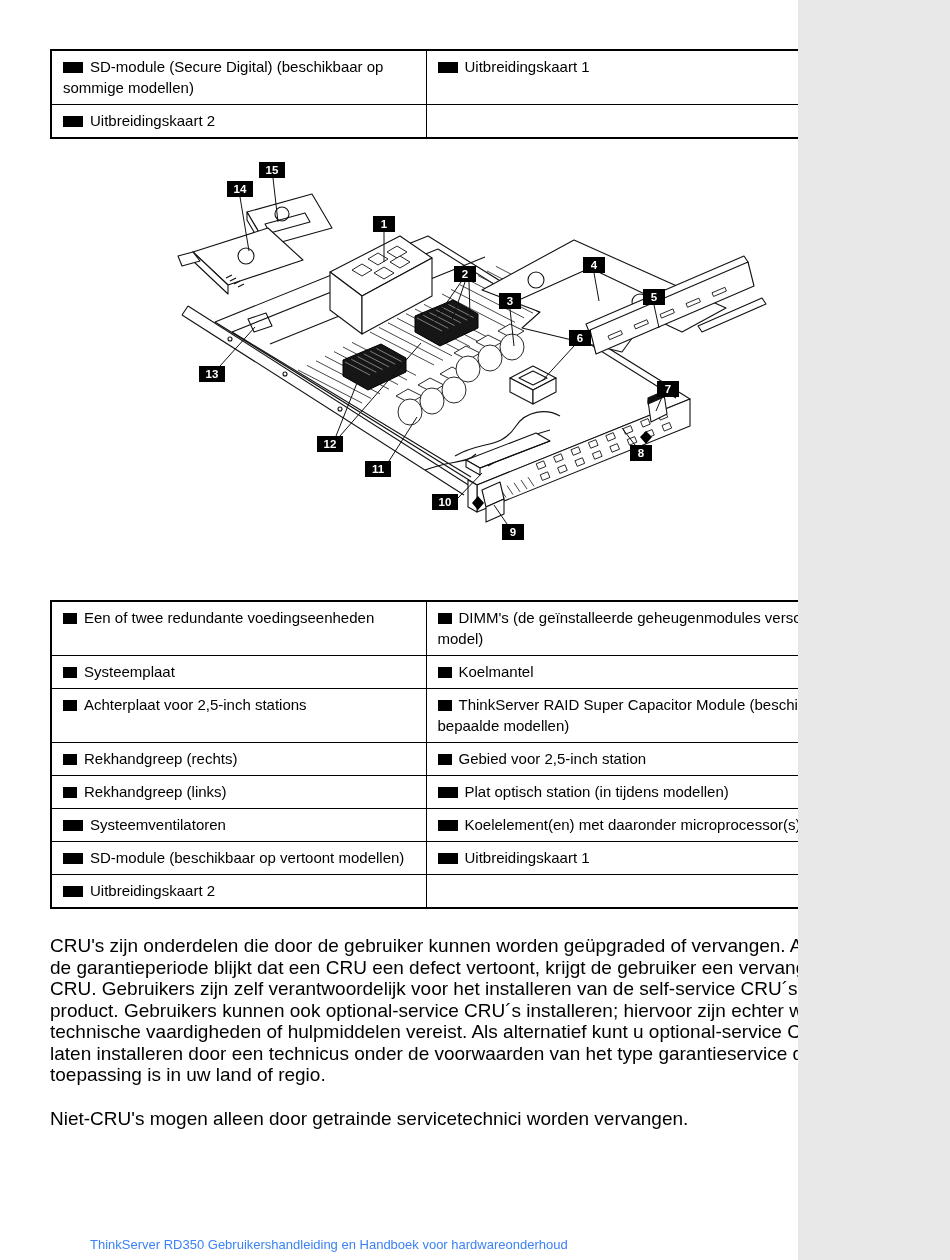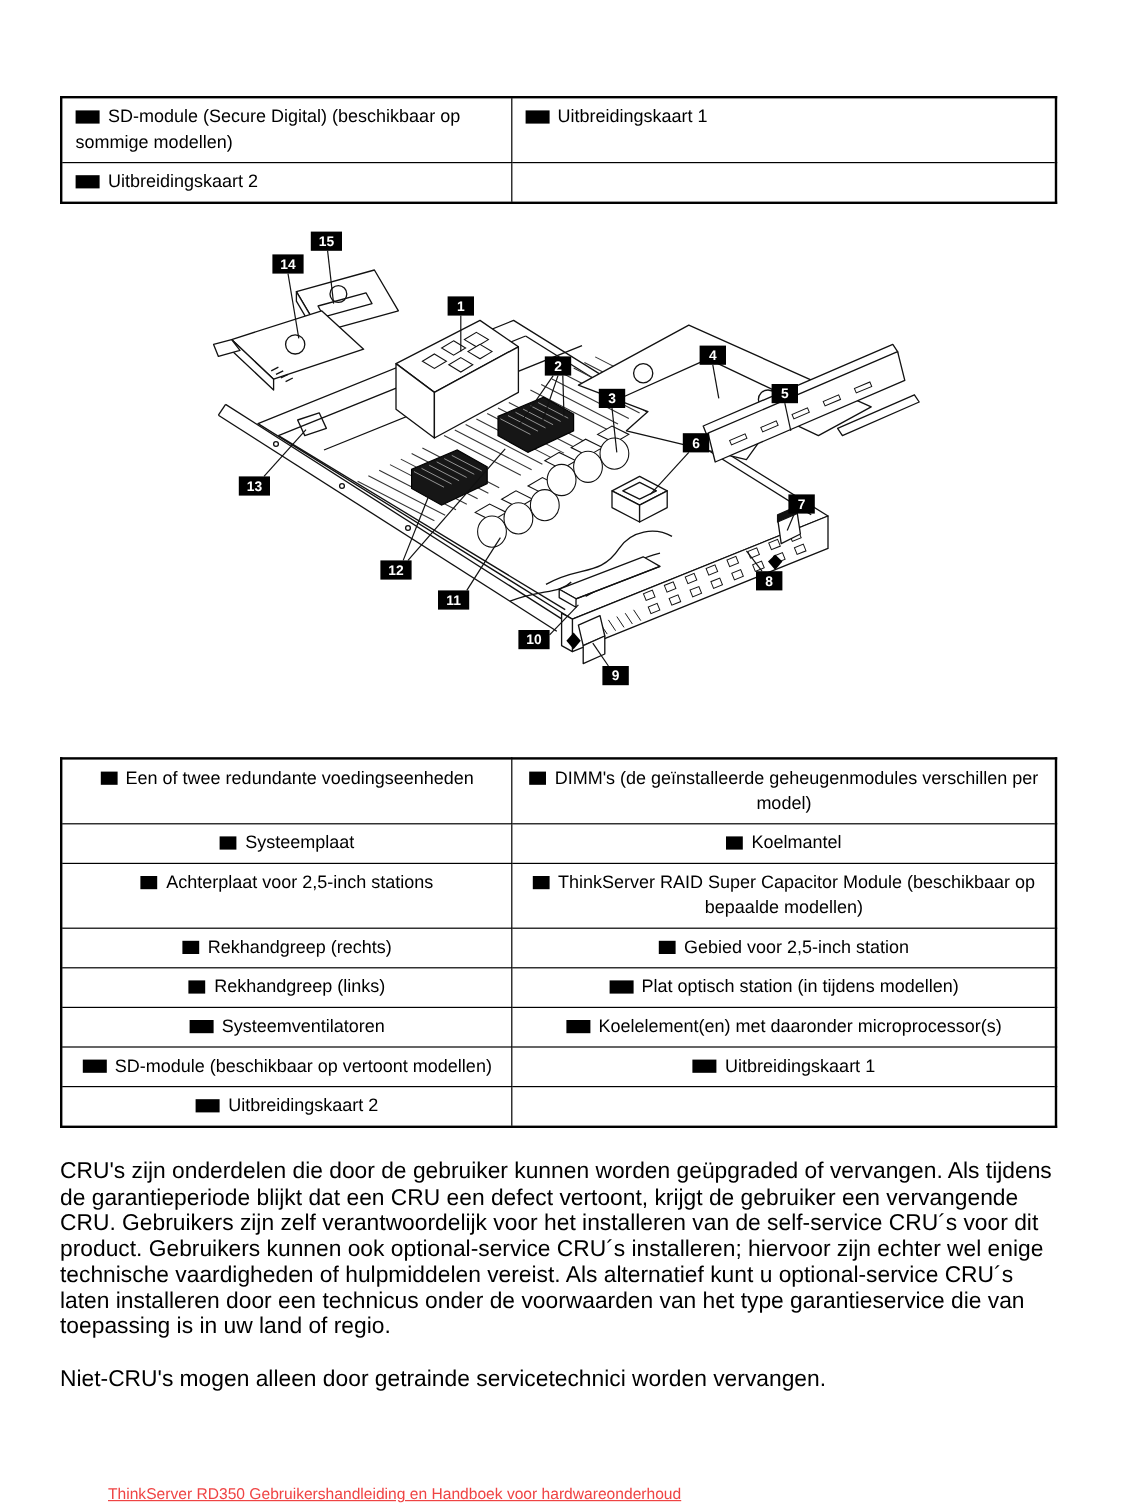--- a/index.html
+++ b/index.html
@@ -1,24 +1,24 @@
 <!DOCTYPE html>
 <html><head>
 <meta charset="utf-8">
 <style>
   html,body{margin:0;padding:0;background:#e8e8e8;}
   .page{
     position:relative;
-    width:950px;height:1260px;
+    width:798px;height:1260px;
     background:#ffffff;
     font-family:"Liberation Sans","DejaVu Sans",sans-serif;
     color:#000;
     overflow:hidden;
     box-sizing:border-box;
-    padding:80px 48px 0 50px;
+    padding:49px 48px 0 50px;
   }
   .ctable{
     border-collapse:collapse;
     width:829px;
     table-layout:fixed;
     border:2.5px solid #000;
   }
   .ctable td{
     border:1.6px solid #000;
     padding:5px 10px 6px 11px;
@@ -50,34 +50,33 @@
   #diagram-svg text.cn{
     font-family:"Liberation Sans","DejaVu Sans",sans-serif;
     font-size:11.5px;
     font-weight:bold;
     fill:#fff;
     text-anchor:middle;
   }
   #diagram-svg .ld{stroke:#111;stroke-width:1;fill:none;}
   #diagram-svg .art{stroke:#111;stroke-width:1.1;fill:none;stroke-linejoin:round;}
   #diagram-svg .opaque{fill:#ffffff;}
-  .bottom-table{margin-top:46px;text-align:center;}
+  .bottom-table{margin-top:46px;}
   .body-text{
     margin:26px 0 0 0;
     font-size:19px;
     line-height:21.5px;
     width:830px;
   }
   .body-text.second{margin-top:22px;}
   .footer{
     position:absolute;
     left:90px;top:1237px;
     font-size:13px;
-    color:#ef4444;
-    text-decoration:underline;
+    color:#3b82f6;
   }
 </style>
 </head>
 <body>
 
 <div class="page">
 
   <table class="ctable top-table">
     <colgroup>
         <col class="c1">

